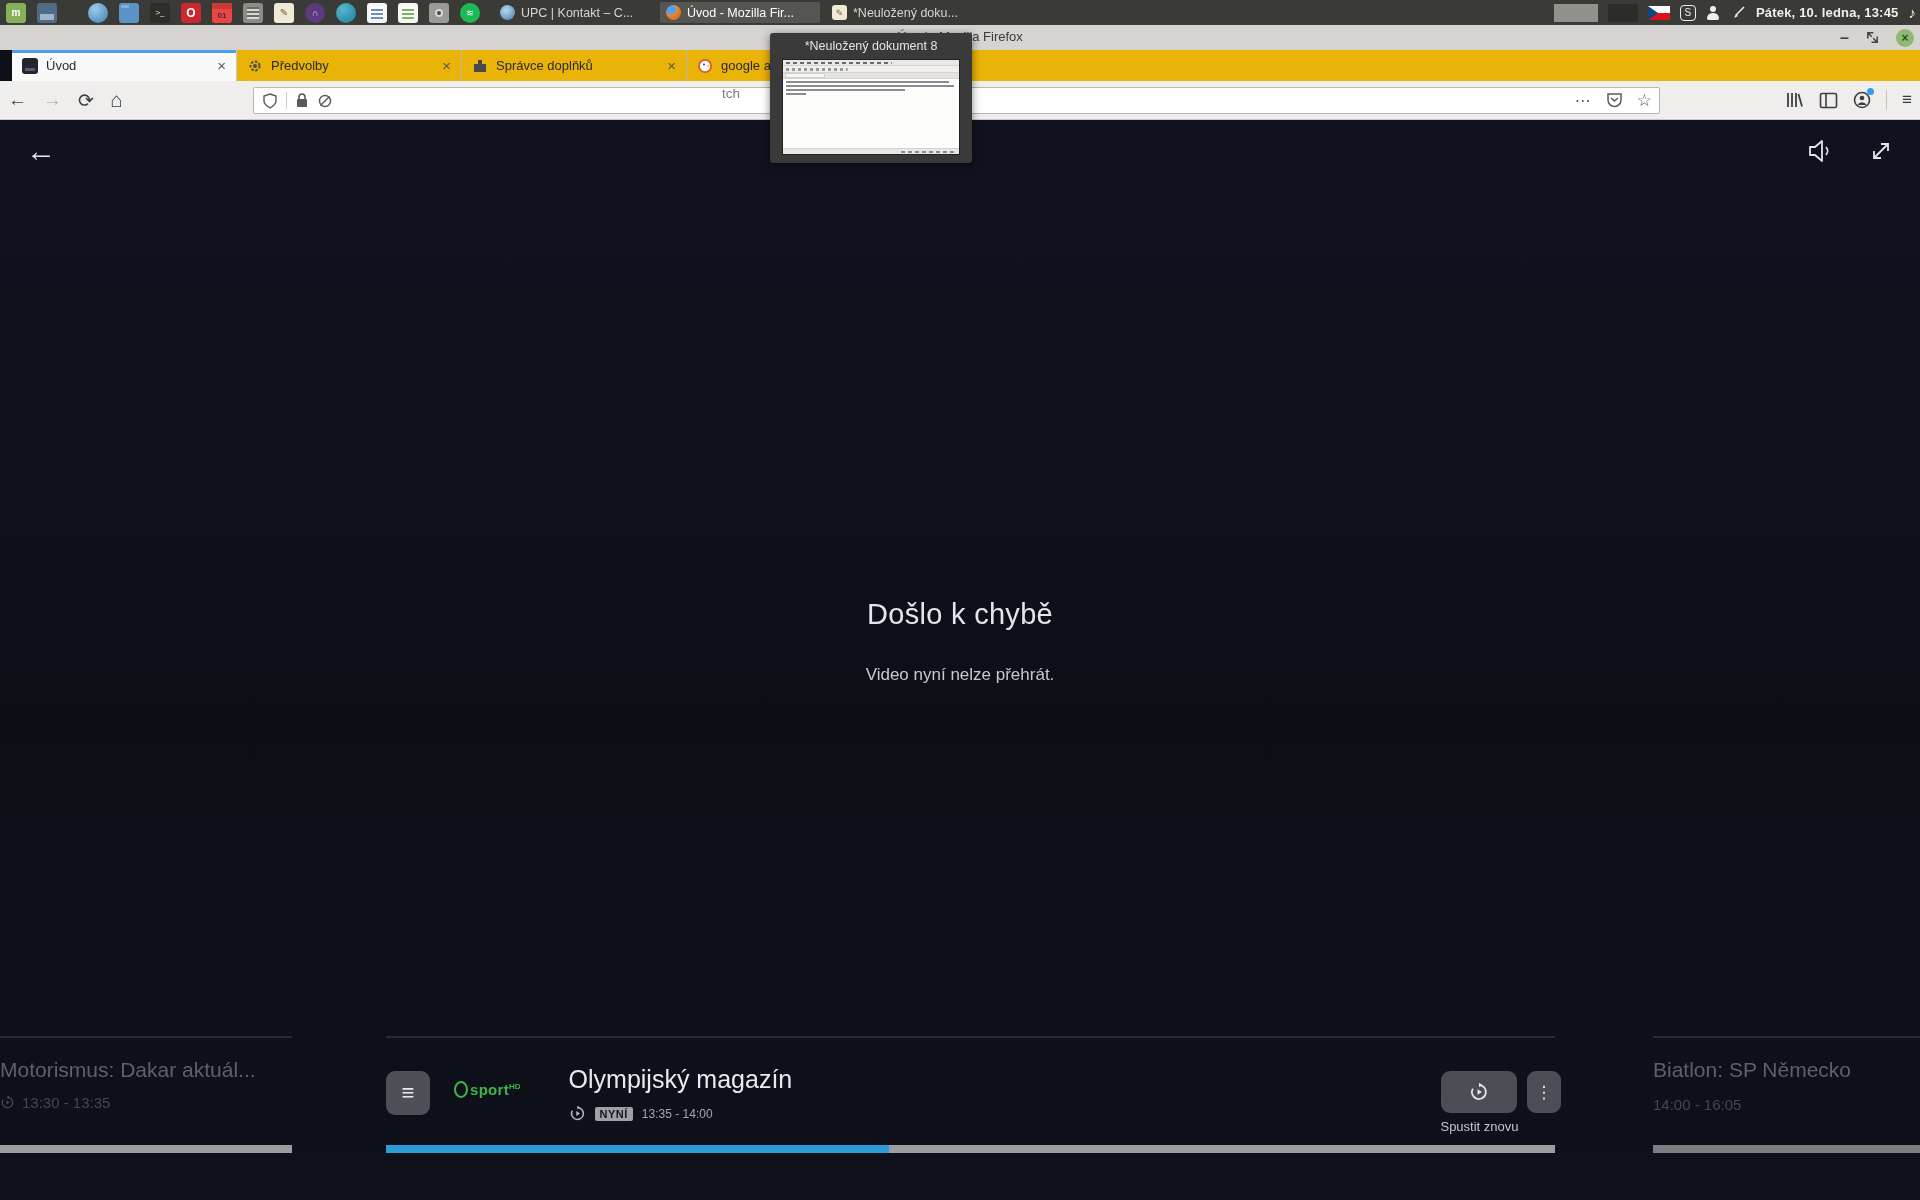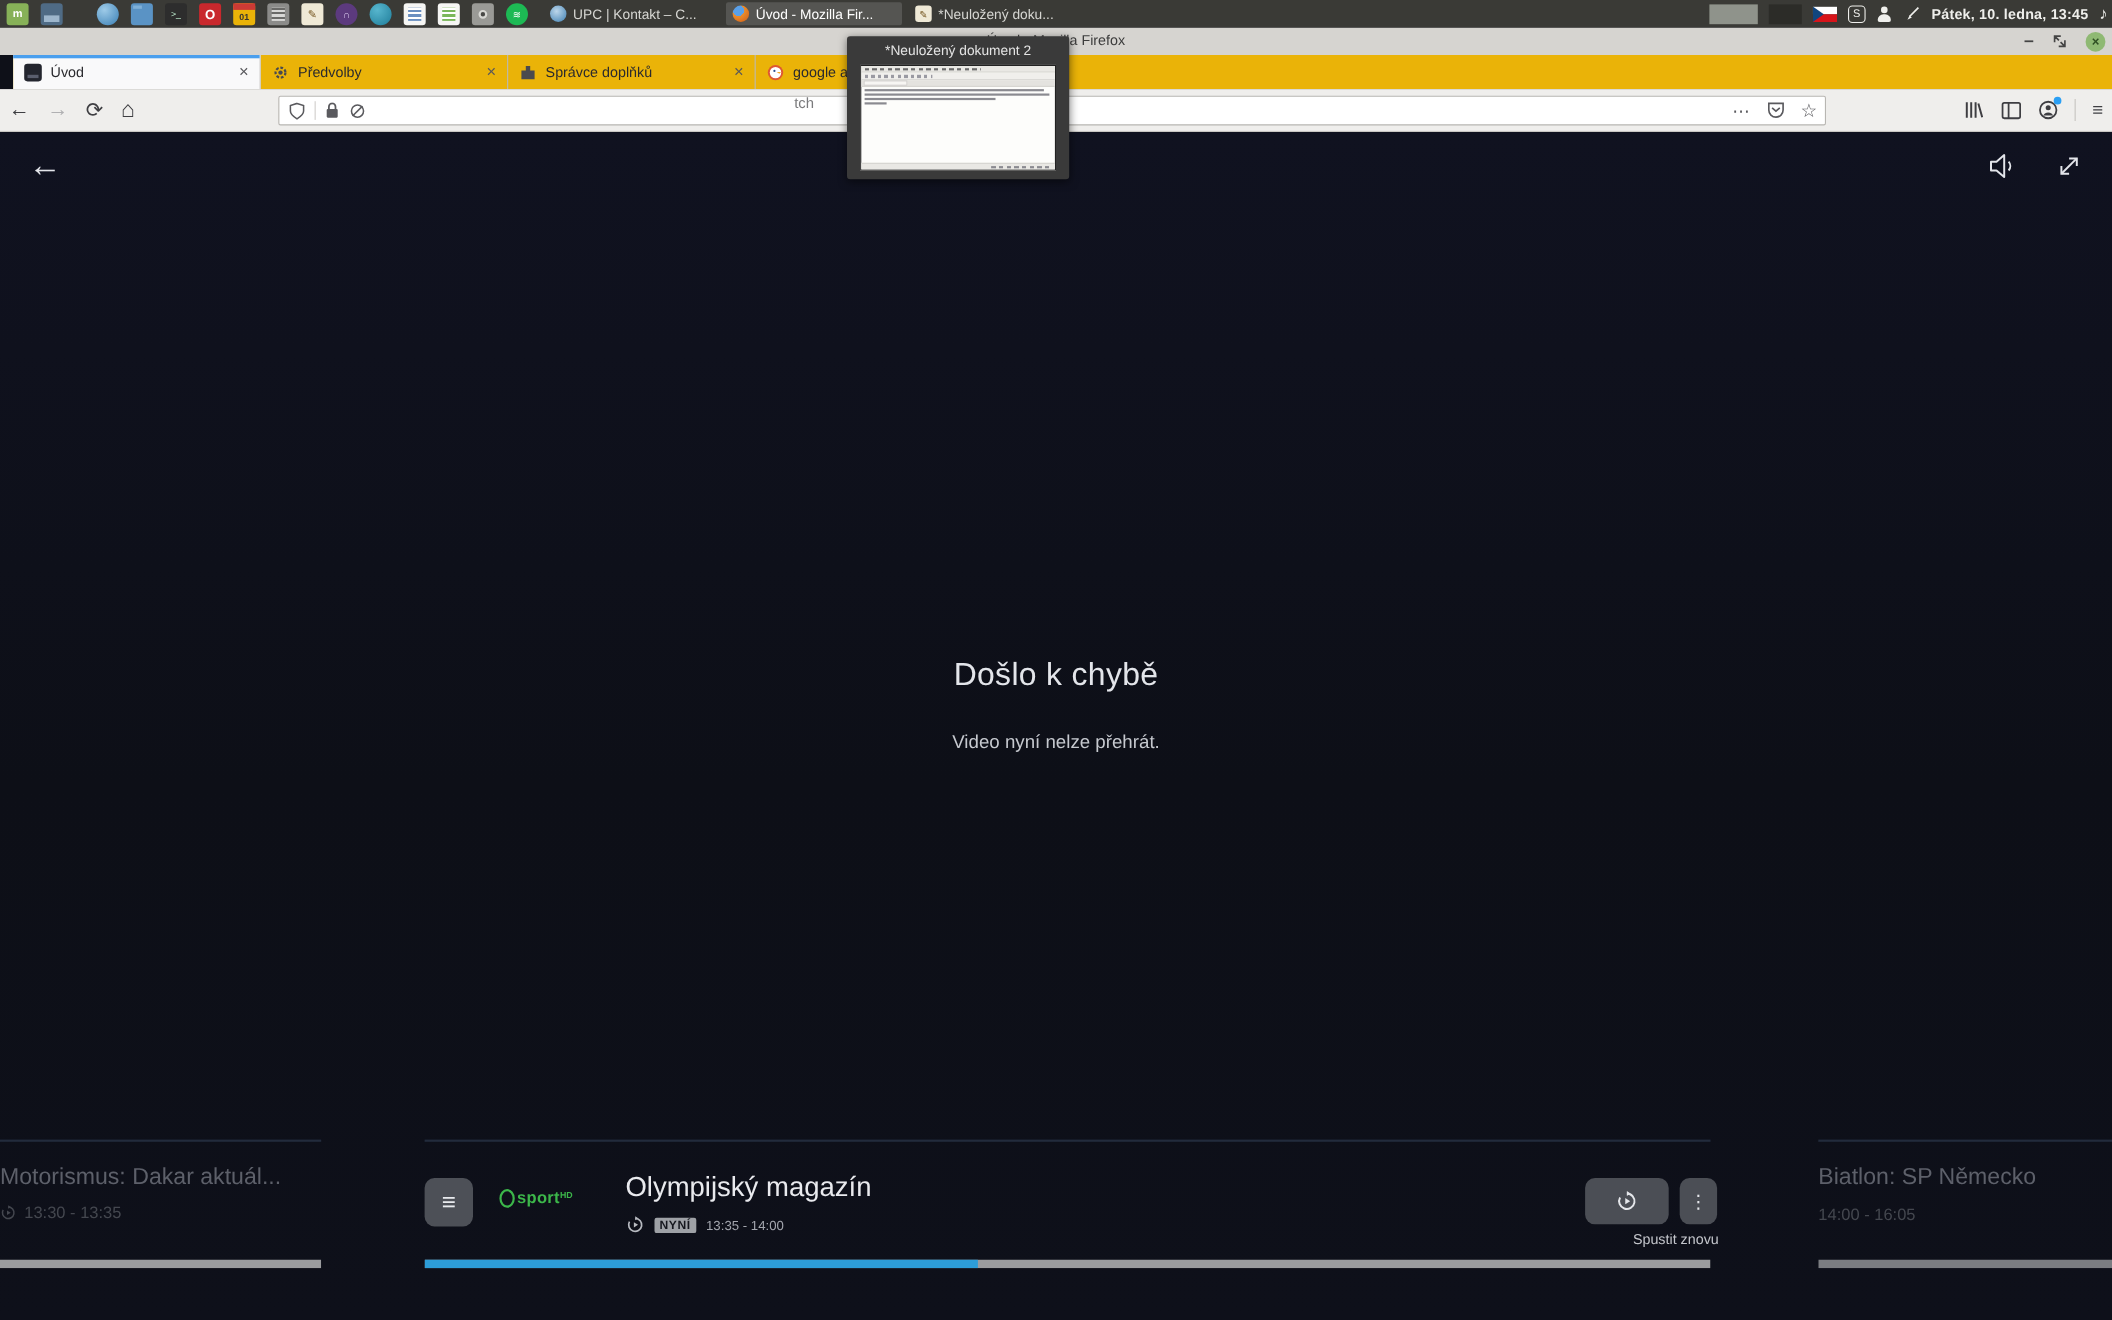--- a/index.html
+++ b/index.html
@@ -84,21 +84,21 @@
   .chan-q { font-size:8px; margin-top:1px; }
   .cur-info { margin-left:48px; }
   .cur-title { font-size:25px; color:#e9eaee; font-weight:400; }
   .cur-row { margin-top:11px; display:flex; align-items:center; gap:9px; }
   .badge-now { background:#9ea1a6; color:#15171e; font-size:11px; font-weight:bold; padding:1px 5px; border-radius:2px; letter-spacing:.5px; }
   .cur-time { font-size:12px; color:#a3a6ae; }
   .cbtns { position:absolute; left:1441px; top:951px; display:flex; gap:10px; }
   .cbtn { height:42px; border-radius:9px; background:#4b4e55; color:#e4e6ea; display:flex; align-items:center; justify-content:center; }
   .cbtn.restart { width:76px; }
   .cbtn.kebab { width:34px; font-size:17px; letter-spacing:0; }
-  .restart-lbl { position:absolute; left:1451px; top:999px; width:145px; text-align:center; font-size:13px; color:#c3c5cb; }
+  .restart-lbl { position:absolute; left:1407px; top:999px; width:145px; text-align:center; font-size:13px; color:#c3c5cb; }
 
   
   .popup { position:absolute; left:770px; top:33px; width:202px; height:130px; background:#3a3a3a; border-radius:3px; box-shadow:0 2px 8px rgba(0,0,0,.5); z-index:60; padding-top:6px; }
   .popup-title { text-align:center; color:#e4e4e4; font-size:12.5px; }
   .thumb { position:absolute; left:12px; top:26px; width:178px; height:96px; background:#fdfdfb; border:1px solid #222; }
   .thumb .mbar { height:6px; background:#e9e8e4; border-bottom:1px solid #d5d4d0;
     background-image:repeating-linear-gradient(90deg,#6a6a6a 0 4px,transparent 4px 7px); background-size:60% 2px; background-position:3px 2px; background-repeat:no-repeat; }
   .thumb .tbar { height:7px; background:#f0efec; border-bottom:1px solid #d5d4d0;
     background-image:repeating-linear-gradient(90deg,#9a9aa2 0 3px,transparent 3px 6px); background-size:35% 3px; background-position:3px 2px; background-repeat:no-repeat; }
   .thumb .tabst { height:6px; background:#e4e3df; border-bottom:1px solid #d5d4d0; }
@@ -120,21 +120,21 @@
       <div class="lch" style="background:#87b158;font-weight:bold;">m</div>
       <div class="lch" style="background:#4f6b85;">
           <div style="position:absolute;left:3px;bottom:3px;right:3px;height:6px;background:#9db6cc;"></div>
         </div>
       <div class="lch" style="background:radial-gradient(circle at 35% 30%,#9ecbe8,#3a7fb5);border-radius:50%;margin-left:20px;"></div>
       <div class="lch" style="background:#5a93c5;">
           <div style="position:absolute;left:2px;top:2px;width:8px;height:3px;background:#7fb0d8;"></div>
         </div>
       <div class="lch" style="background:#2d2d2d;color:#cfd;font-size:8px;">&gt;_</div>
       <div class="lch" style="background:#c9282d;font-weight:bold;font-size:12px;">O</div>
-      <div class="lch" style="background:#eab308;color:#333;font-size:8px;font-weight:bold;">
+      <div class="lch" style="background:#ef4444;color:#333;font-size:8px;font-weight:bold;">
           <div style="position:absolute;top:0;left:0;right:0;height:6px;background:#cc3a35;"></div>
           <span style="margin-top:5px;">01</span>
         </div>
       <div class="lch" style="background:#8b8b89;">
           <div style="width:12px;height:12px;background:repeating-linear-gradient(0deg,#d8d8d6 0 2px,#6a6a68 2px 4px);"></div>
         </div>
       <div class="lch" style="background:#efe9d6;color:#7a5c28;">✎</div>
       <div class="lch" style="background:#5c3a7e;border-radius:50%;color:#d8c8ec;font-size:9px;">∩</div>
       <div class="lch" style="background:radial-gradient(circle at 35% 30%,#57b6ce,#1f7d9a);border-radius:50%;"></div>
       <div class="lch" style="background:#f6f6f4;">
@@ -366,21 +366,21 @@
       <div class="track" style="background:#9b9c9f;"></div>
       <div class="fill" style="background: rgb(45, 157, 216); width: 43%;"></div>
     </div>
     <div class="bar" style="left:1653px;width:267px;">
       <div class="track" style="background:#7b7d82;"></div>
       <div class="fill" style="background: rgb(45, 157, 216); width: 0%;"></div>
     </div>
   </div>
 
   <div class="popup">
-    <div class="popup-title">*Neuložený dokument 2</div>
+    <div class="popup-title">*Neuložený dokument 8</div>
     <div class="thumb">
       <div class="mbar"></div>
       <div class="tbar"></div>
       <div class="tabst">
           <div class="ttab"></div>
         </div>
       <div class="txt">
         <div style="width:96%;"></div>
           <div style="width:99%;"></div>
           <div style="width:70%;"></div>

